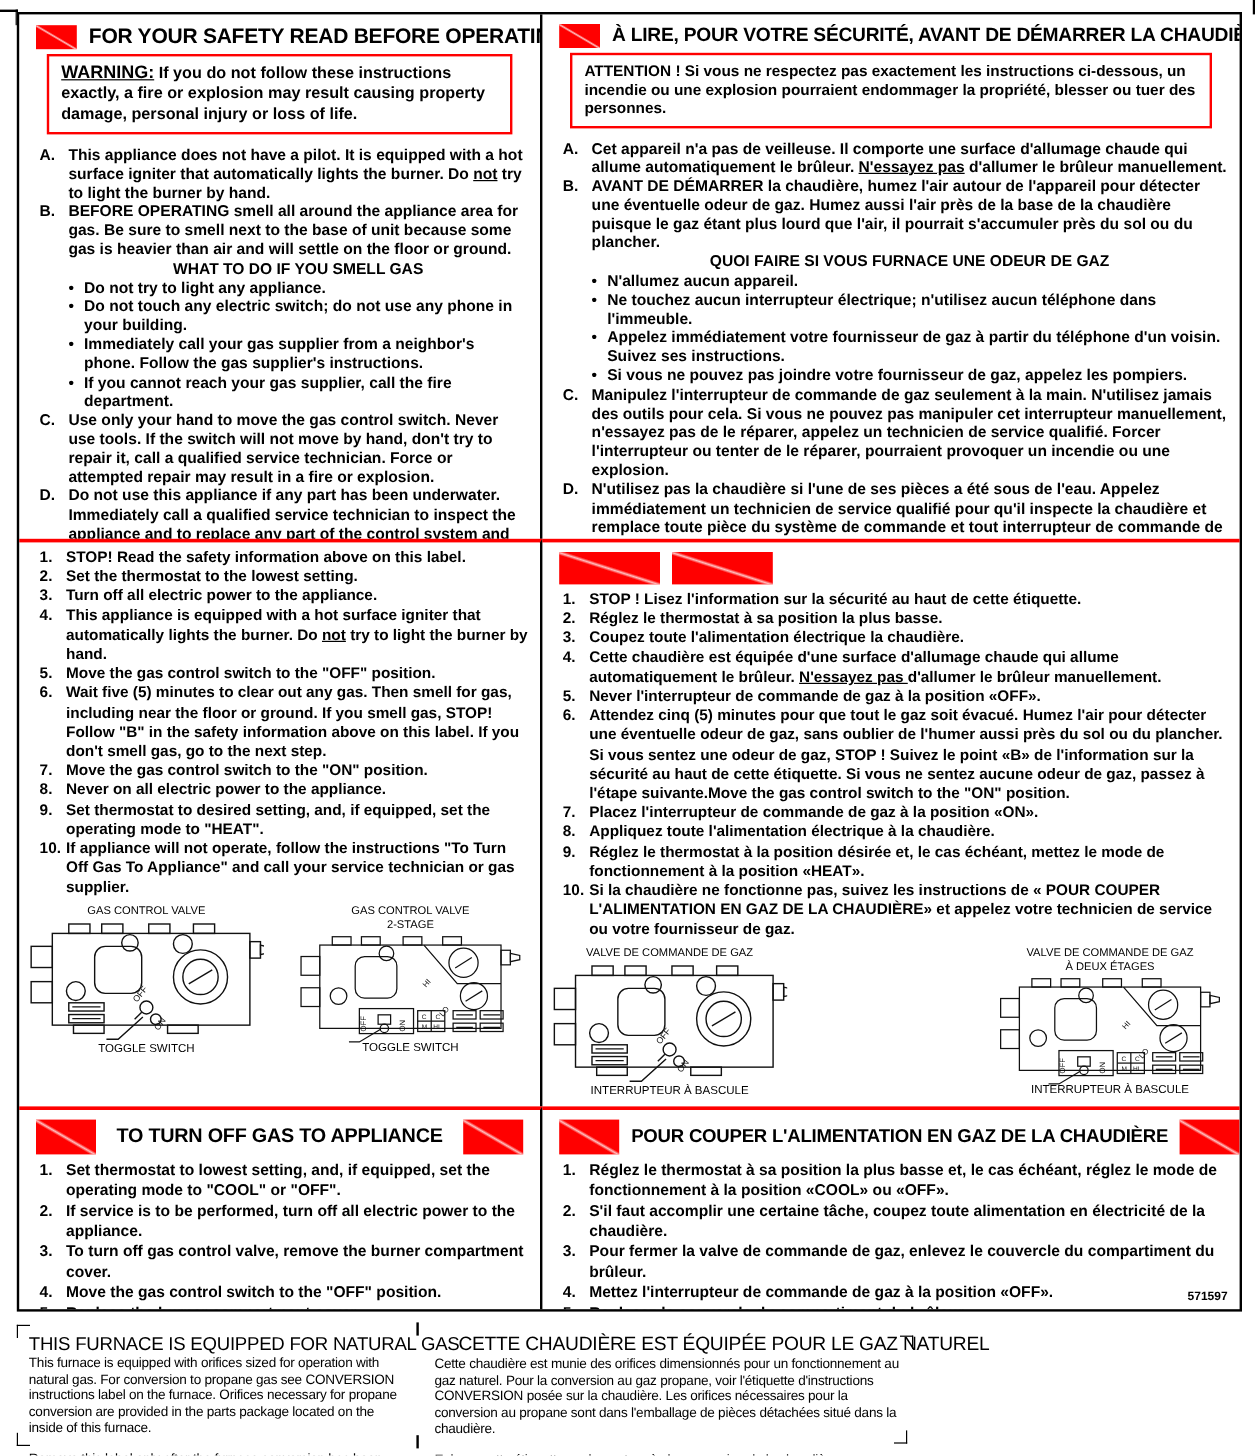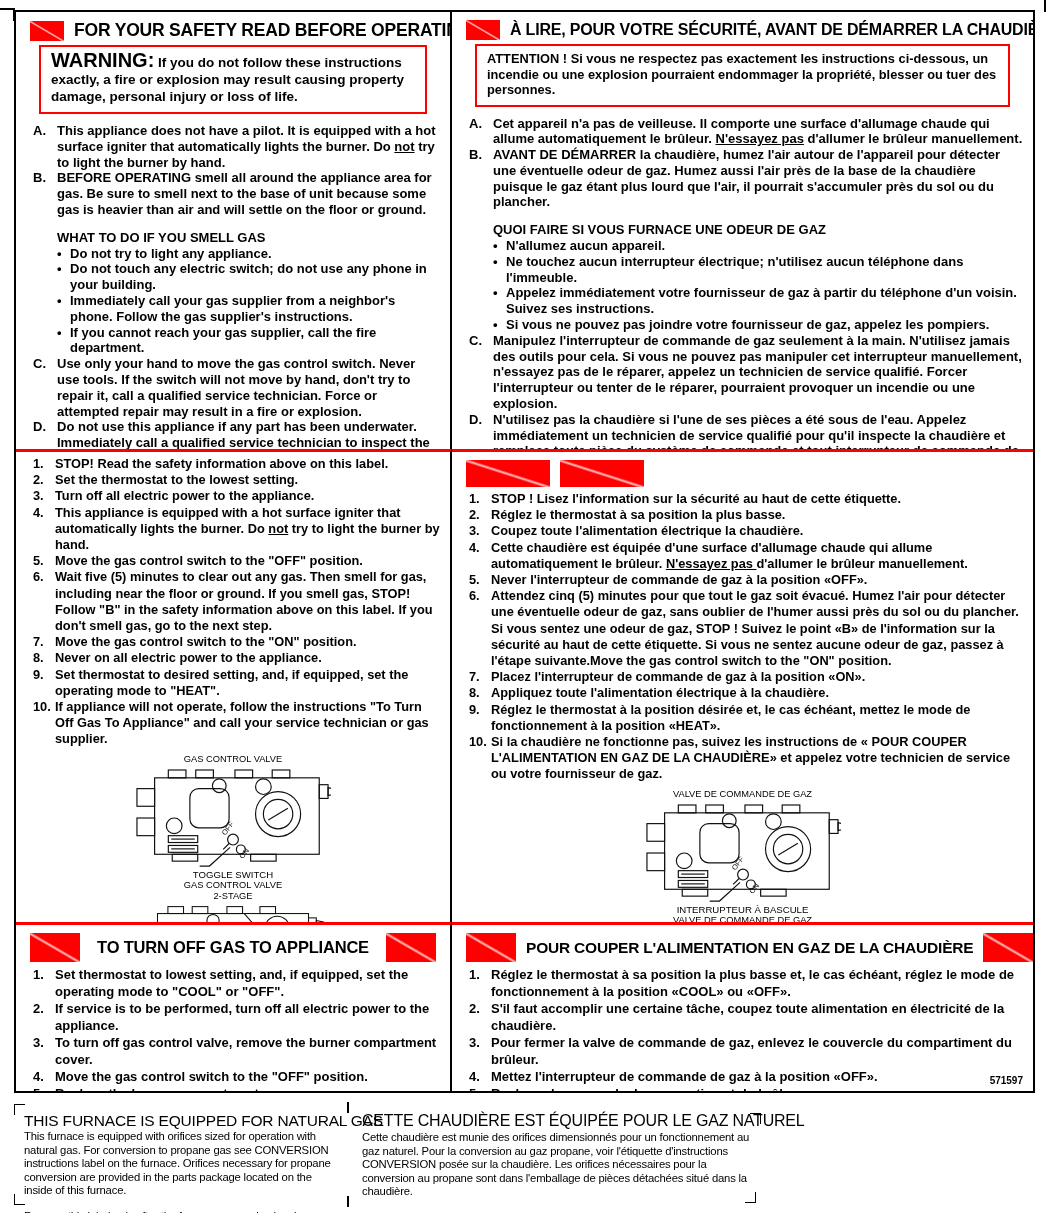--- a/index.html
+++ b/index.html
@@ -17,52 +17,52 @@
   .h2 .ttl{font-size:15.5px;}
   .h3 .ttl{font-size:16.5px;}
   .h3f .ttl{font-size:15.5px;}
   .rb{background-color:#f00;background-image:linear-gradient(to top right,rgba(255,255,255,0) 45%,rgba(255,255,255,.75) 49%,rgba(255,255,255,0) 53%);flex:none;}
   .rb-s{width:34px;height:20px;}
   .rb-m{width:84px;height:27px;}
   .rb-w{width:50px;height:29px;}
   
   .warnbox{border:2px solid #f00;margin:4px 23px 9px 23px;padding:5px 10px 7px 10px;font-weight:bold;}
   .warn-en{font-size:13.5px;line-height:17px;}
-  .warn-en .lead{font-size:20px;}
+  .warn-en .lead{font-size:15px;text-decoration:underline;}
   .warn-fr{font-size:12.8px;line-height:15.5px;}
   
   .list{margin:4px 10px 0 17px;font-weight:bold;}
   .l-safety{font-size:13px;line-height:15.8px;}
   .l-op{font-size:12.8px;line-height:16.2px;}
   .l-off{font-size:13px;line-height:17px;}
   .li{display:flex;align-items:flex-start;}
   .li .m{flex:none;width:24px;}
   .l-op .m,.l-off .m{width:22px;}
   .li .tx{flex:1;}
-  .sub{margin-top:12px;}
+  .sub{margin-top:0px;text-align:center;}
   .bl{display:flex;}
   .bl .bm{flex:none;width:13px;}
   .u{text-decoration:underline;}
   
-  .diagrams{display:flex;justify-content:space-between;margin:6px 8px 0 8px;font-weight:normal;flex-direction:column;}
+  .diagrams{display:flex;justify-content:space-between;margin:6px 8px 0 8px;font-weight:normal;}
   .diagram{text-align:center;}
   .dtitle{font-size:9.3px;line-height:11px;font-weight:normal;}
   .dcap{font-size:9.6px;margin-top:-2px;font-weight:normal;}
   .valve{display:block;margin:2px auto 0 auto;}
   .valve text{font-size:7.5px;fill:#111;font-family:"Liberation Sans","DejaVu Sans",sans-serif;}
   .valve .tinytext{font-size:6.3px;}
   
   .pn-main{position:absolute;right:10px;bottom:5px;font-size:10px;font-weight:bold;}
   
   .bottom-label{position:absolute;left:24px;top:1112px;width:736px;display:flex;gap:20px;}
   .bcol{letter-spacing:-0.2px;}
   .bcol.en{width:318px;}
   .bcol.fr{width:398px;}
   .bhead-en{font-size:15.5px;line-height:17px;white-space:nowrap;}
-  .bhead-fr{font-size:16px;line-height:18px;white-space:nowrap;}
+  .bhead-fr{font-size:16px;line-height:18px;white-space:nowrap;margin-left:20px;}
   .bbody{font-size:11.3px;line-height:13.6px;margin-top:1px;}
   .bfoot{font-size:11.3px;margin-top:12px;}
   
   .crop{position:absolute;}
   .cm-tl-page{left:0;top:8px;width:13px;height:11px;border-top:2px solid #000;border-right:2px solid #000;}
   .cm-tr-page{right:0;top:0;width:2px;height:12px;background:#000;}
   .cm-bl-tl{left:14px;top:1104px;width:10px;height:10px;border-left:1.5px solid #000;border-top:1.5px solid #000;}
   .cm-bl-bl{left:14px;top:1194px;width:10px;height:10px;border-left:1.5px solid #000;border-bottom:1.5px solid #000;}
   .cm-bl-mt{left:347px;top:1102px;width:1.5px;height:11px;background:#000;}
   .cm-bl-mb{left:347px;top:1196px;width:1.5px;height:11px;background:#000;}

